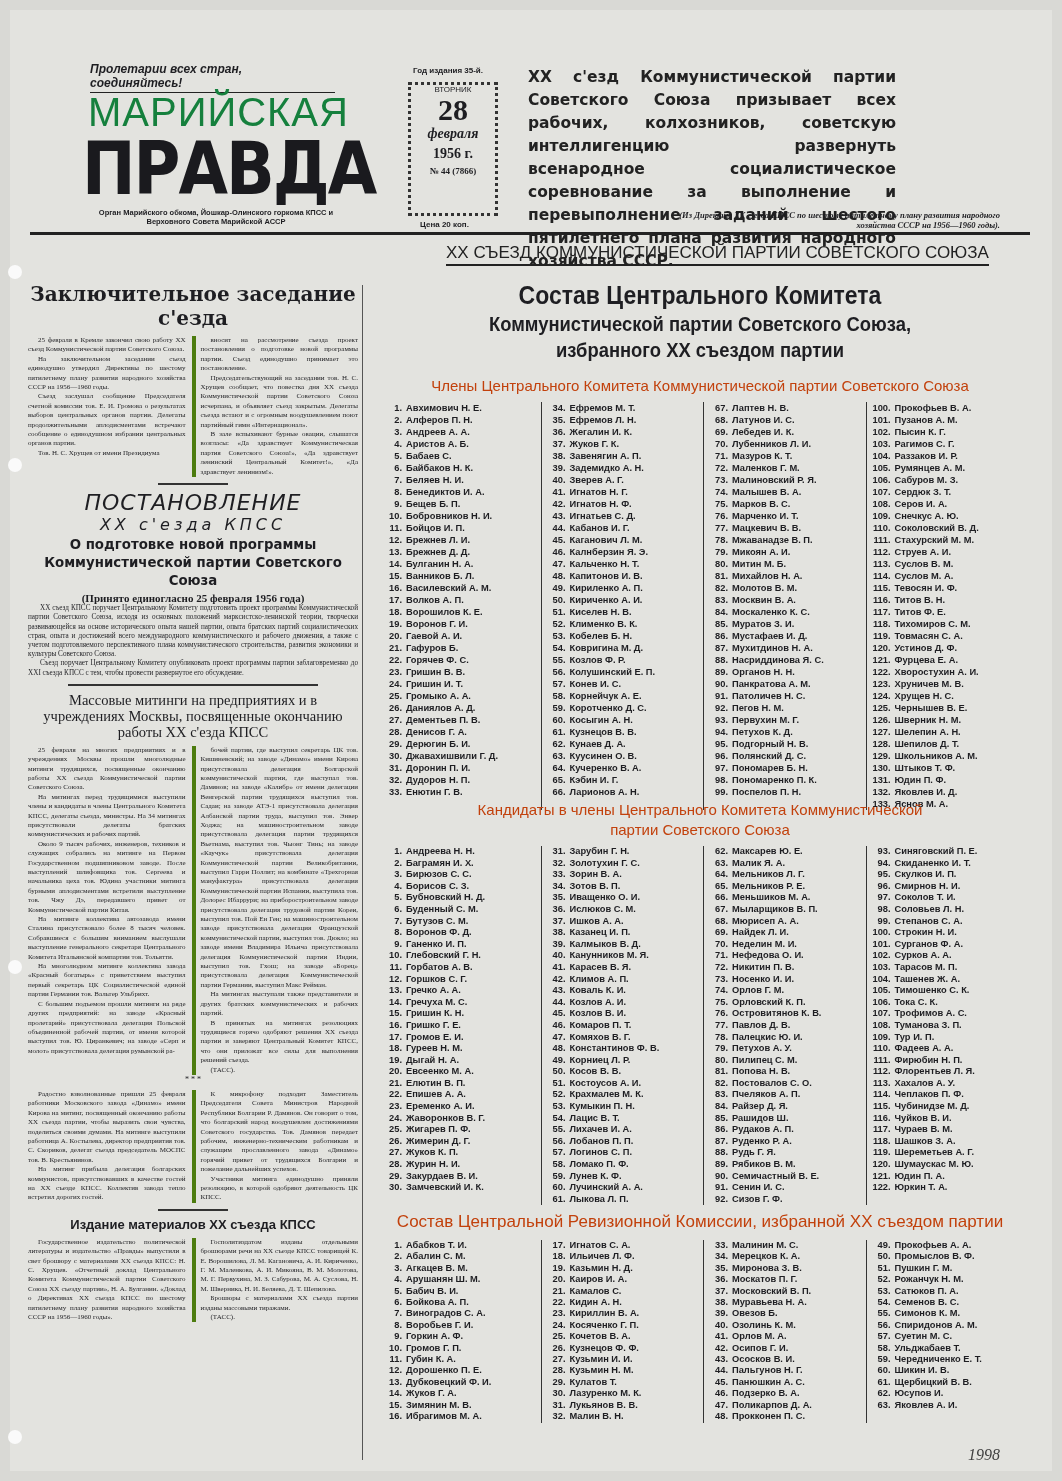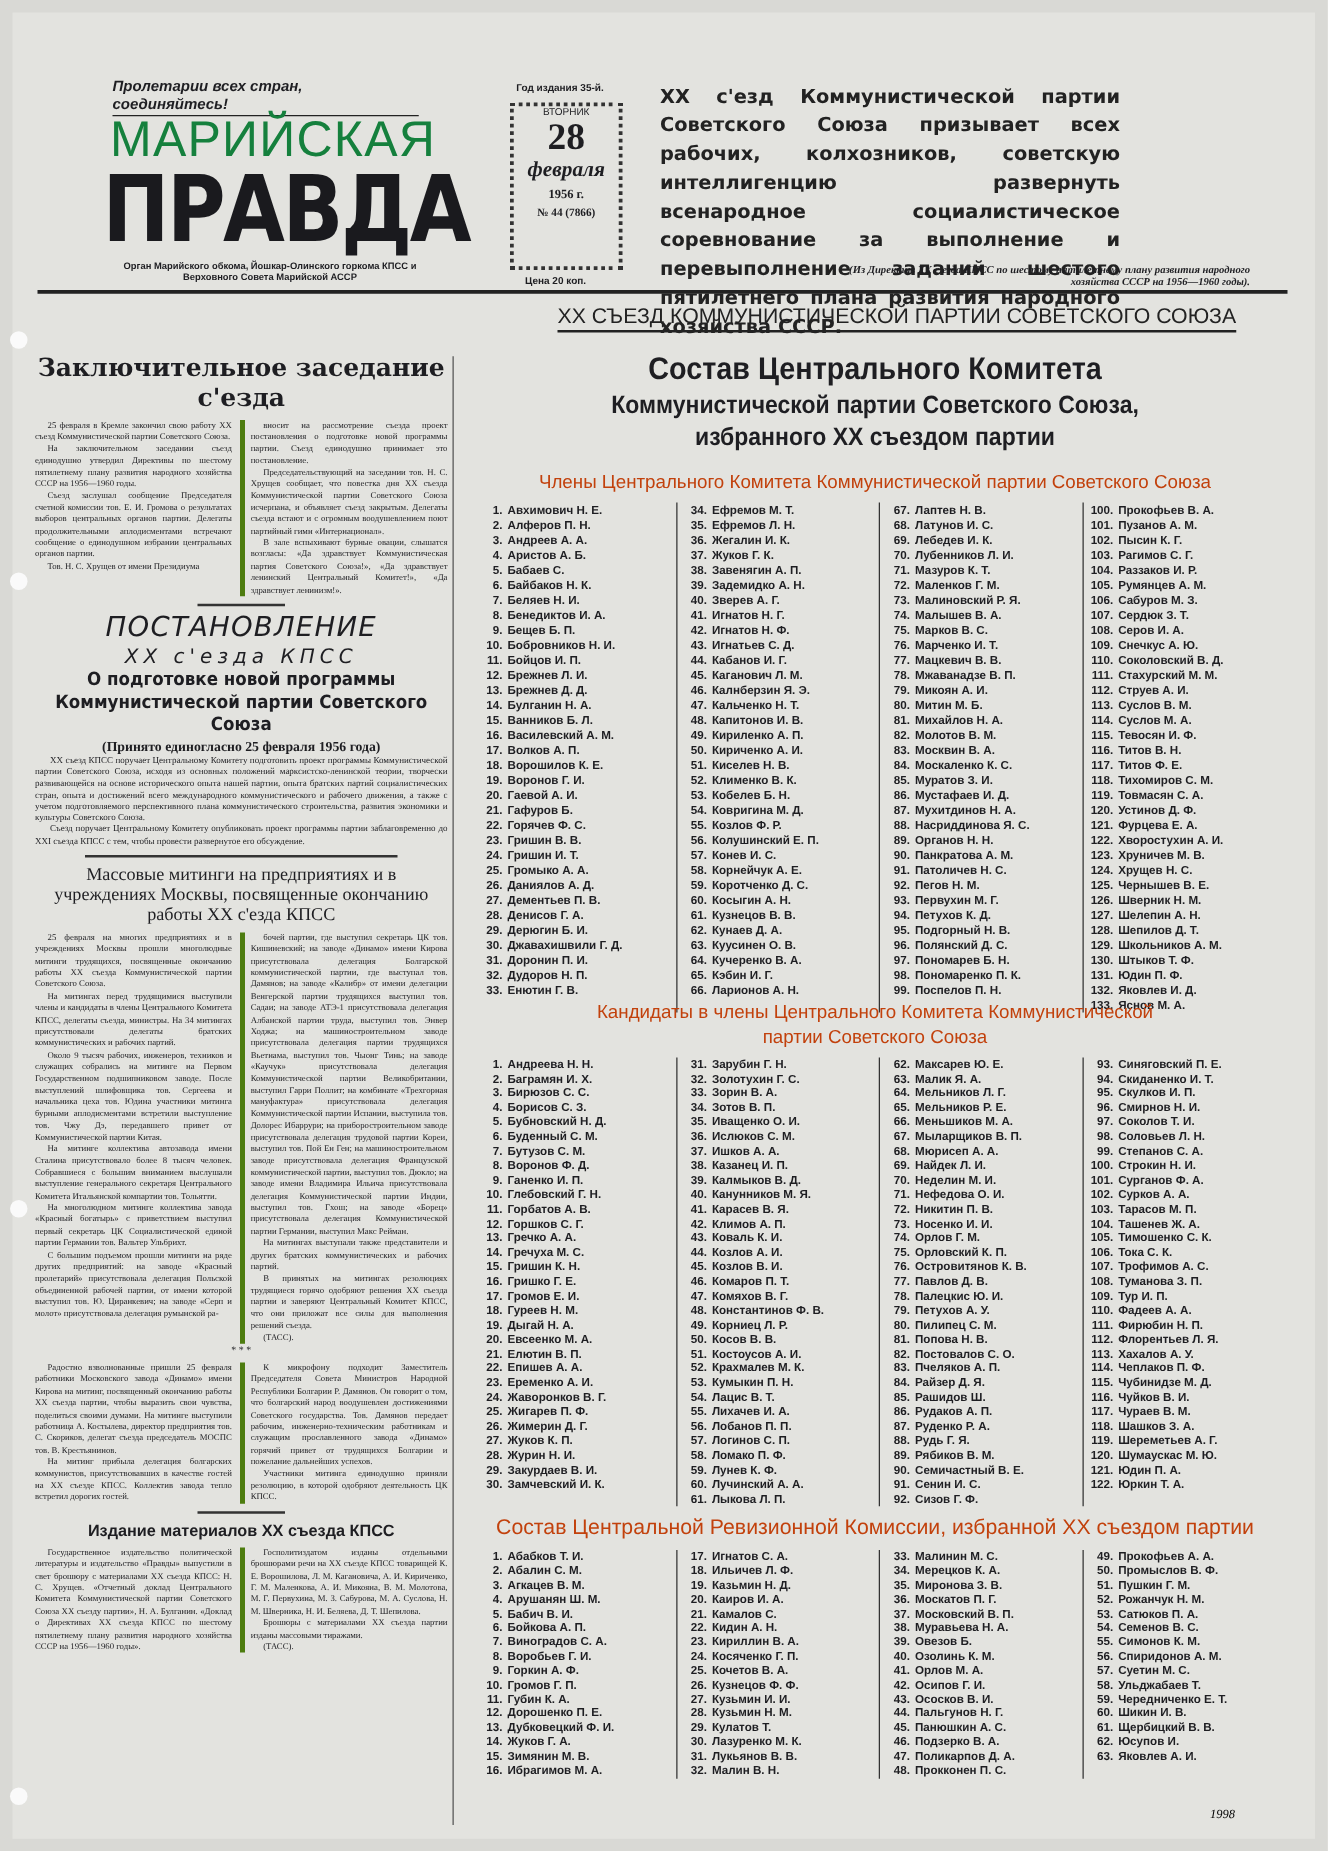--- a/index.html
+++ b/index.html
@@ -8,22 +8,22 @@
   .abs{position:absolute;}
   
   .motto{left:90px;top:62px;font-style:italic;font-weight:bold;font-size:12px;font-family:"Liberation Sans",sans-serif;border-bottom:1px solid #222;width:245px;padding-bottom:2px;}
   .title1{left:88px;top:90px;font-family:"Liberation Sans",sans-serif;font-size:40px;letter-spacing:1px;color:#15803d;}
   .title2{left:82px;top:126px;font-family:"DejaVu Sans",sans-serif;font-weight:bold;font-size:64px;letter-spacing:-2px;color:#1a1a1e;transform:scaleY(1.15);transform-origin:top left;}
   .organ{left:96px;top:208px;font-family:"Liberation Sans",sans-serif;font-weight:bold;font-size:7.5px;text-align:center;width:240px;line-height:9px;}
   .year{left:413px;top:66px;font-family:"Liberation Sans",sans-serif;font-weight:bold;font-size:8px;}
   .datebox{left:408px;top:82px;width:84px;height:128px;border:3px dotted #333;text-align:center;}
   .datebox .dow{font-family:"Liberation Sans",sans-serif;font-weight:normal;font-size:8px;}
   .datebox .day{font-size:30px;font-weight:bold;line-height:32px;}
-  .datebox .month{font-style:italic;font-weight:bold;font-size:17px;}
-  .datebox .yr{font-weight:bold;font-size:10px;margin-top:4px;}
+  .datebox .month{font-style:italic;font-weight:bold;font-size:14px;}
+  .datebox .yr{font-weight:bold;font-size:14px;margin-top:4px;}
   .datebox .num{font-weight:bold;font-size:9px;margin-top:4px;}
   .price{left:420px;top:220px;font-family:"Liberation Sans",sans-serif;font-weight:bold;font-size:8px;}
   .slogan{left:528px;top:66px;width:368px;font-family:"DejaVu Sans",sans-serif;font-weight:bold;font-size:15.5px;line-height:23px;text-align:justify;text-align-last:left;color:#222;}
   .slogan-src{left:660px;top:210px;width:340px;text-align:right;font-style:italic;font-weight:bold;font-size:8.5px;line-height:10px;}
   .rule-top{left:30px;top:232px;width:1000px;height:3px;background:#222;}
   .section-banner{left:446px;top:243px;font-family:"Liberation Sans",sans-serif;font-size:17px;color:#222;border-bottom:2px solid #222;padding-bottom:1px;}
   
   .left{left:28px;top:282px;width:330px;}
   .h-zak{font-family:"DejaVu Serif",serif;font-weight:bold;font-size:20px;text-align:center;line-height:24px;}
   .cols2{display:flex;gap:6px;font-size:7px;line-height:9.4px;text-align:justify;margin-top:6px;}
@@ -42,21 +42,21 @@
   .vline-left{left:362px;top:285px;width:1px;height:1175px;background:#555;}
   
   .main-h1{left:370px;top:280px;width:660px;text-align:center;font-family:"Liberation Sans",sans-serif;font-weight:bold;font-size:25px;line-height:30px;transform:scaleX(0.92);}
   .main-h2{left:370px;top:312px;width:660px;text-align:center;font-family:"Liberation Sans",sans-serif;font-weight:bold;font-size:20px;line-height:24px;transform:scaleX(0.92);}
   .sub-h{position:absolute;left:370px;width:660px;text-align:center;font-family:"Liberation Sans",sans-serif;font-size:15px;color:#c2410c;line-height:19px;}
   .list4{position:absolute;left:378px;width:650px;display:grid;grid-template-columns:repeat(4,1fr);}
   .list4 .col{border-left:1px solid #333;padding-left:6px;}
   .list4 .col:first-child{border-left:none;}
   .item{font-family:"Liberation Sans",sans-serif;font-weight:bold;font-size:9.3px;white-space:nowrap;}
   .item .n{display:inline-block;width:18px;text-align:right;margin-right:4px;}
-  .pencil{left:968px;top:1446px;font-style:italic;color:#000000;font-size:10px;}
+  .pencil{left:968px;top:1446px;font-style:italic;color:#404040;font-size:16px;}
   .holes{position:absolute;left:8px;width:14px;height:14px;border-radius:7px;background:#fafafa;}
 </style>
 </head>
 <body>
 
 <div class="page"></div>
 <div class="holes" style="top:265px"></div>
 <div class="holes" style="top:458px"></div>
 <div class="holes" style="top:960px"></div>
 <div class="holes" style="top:1430px"></div>

